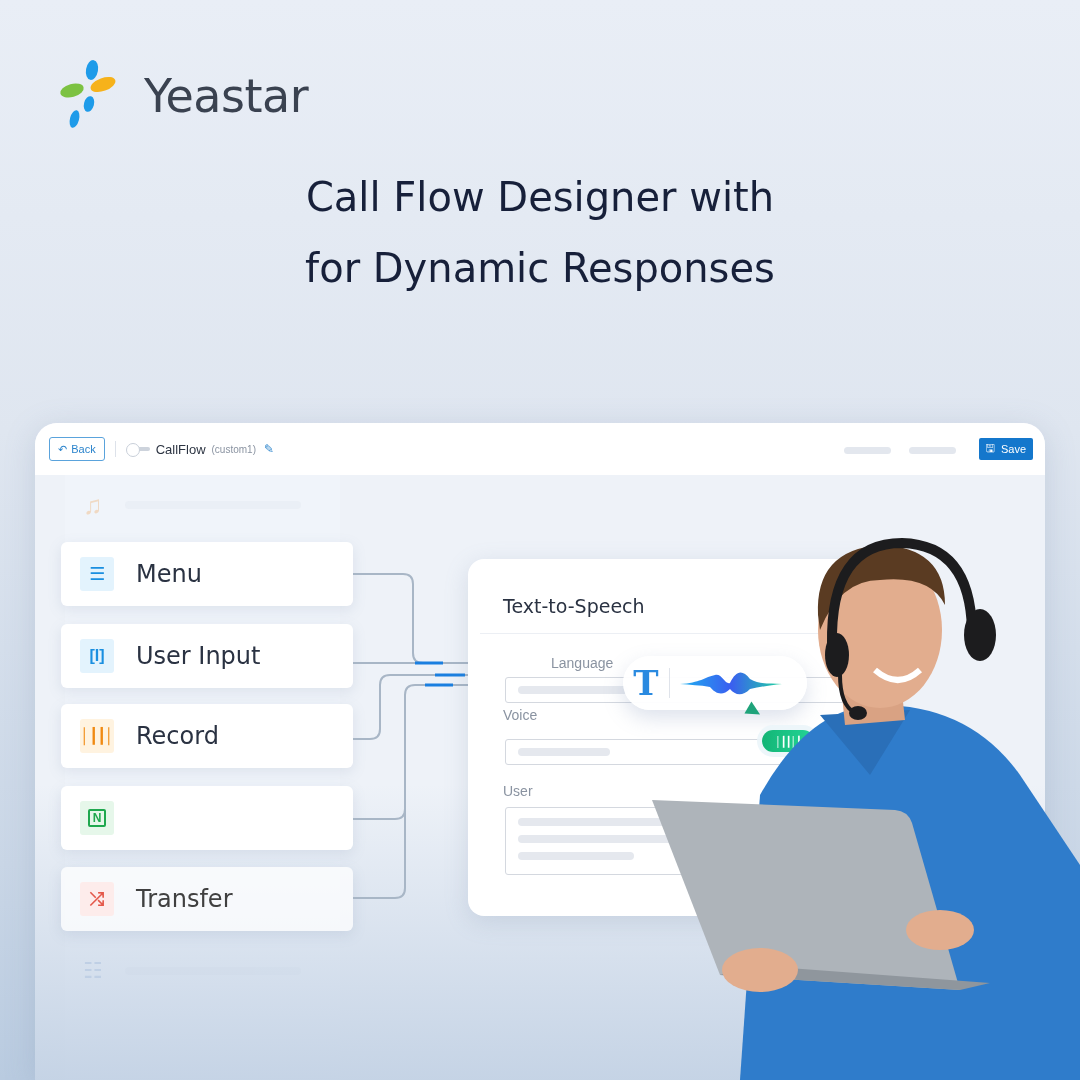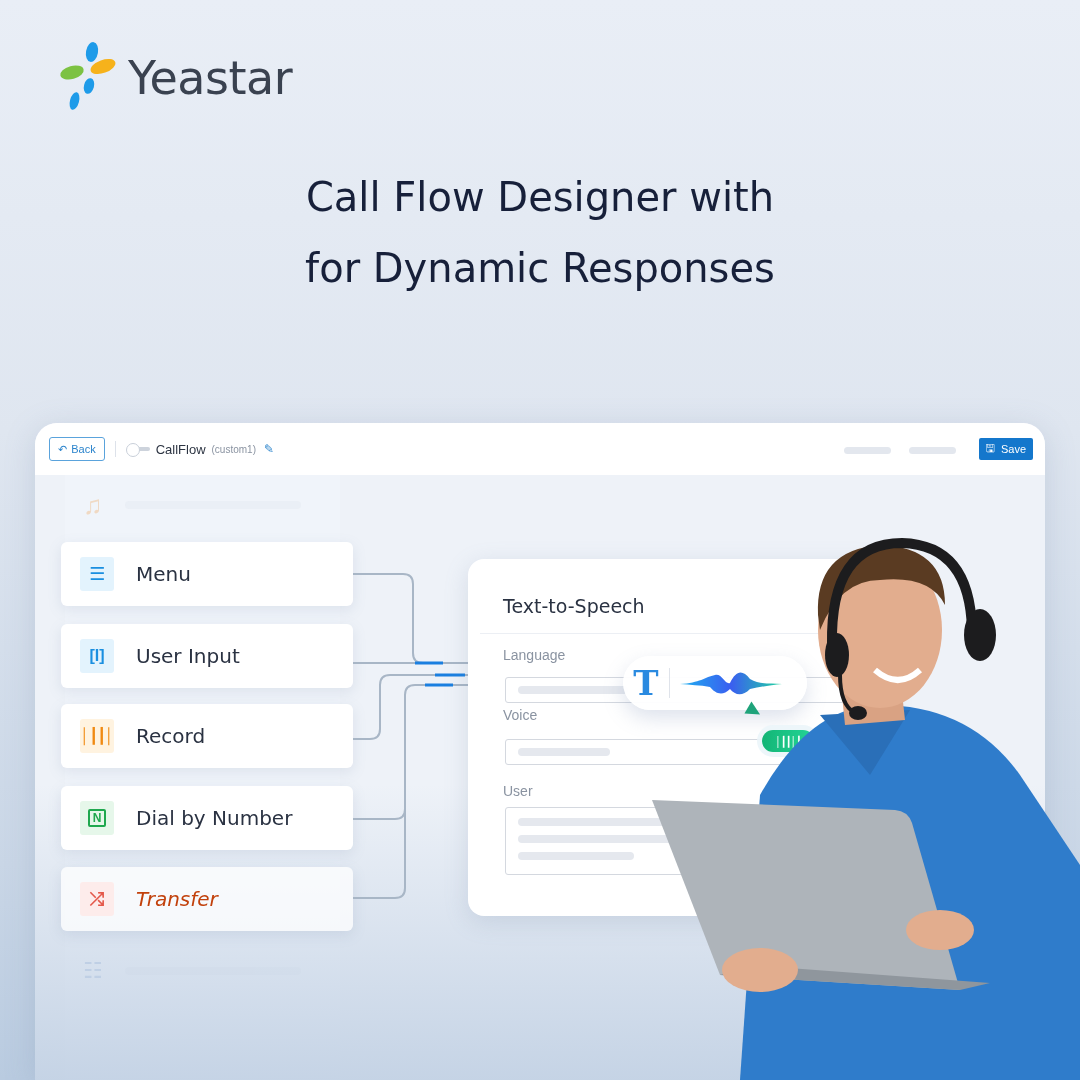--- a/index.html
+++ b/index.html
@@ -4,21 +4,21 @@
 <style>
   * { box-sizing: border-box; margin: 0; padding: 0; }
   html, body { width: 1080px; height: 1080px; overflow: hidden; }
   body {
     position: relative;
     font-family: "Liberation Sans", "DejaVu Sans", sans-serif;
     background: linear-gradient(180deg, #e9eef6 0%, #dfe6f0 40%, #c9d6e6 80%, #b9cbe0 100%);
     color: #1a2333;
   }
   
-  .logo { position: absolute; left: 60px; top: 42px; display: flex; align-items: center; gap: 8px; }
+  .logo { position: absolute; left: 60px; top: 60px; display: flex; align-items: center; gap: 24px; }
   .logo-mark { position: relative; width: 60px; height: 72px; }
   .logo-mark span { position: absolute; border-radius: 50%; }
   .dot-b1 { width: 12px; height: 20px; left: 26px; top: 0; background: #1e9be9; transform: rotate(10deg); }
   .dot-g  { width: 24px; height: 13px; left: 0; top: 24px; background: #7cc242; transform: rotate(-15deg); }
   .dot-y  { width: 26px; height: 13px; left: 30px; top: 18px; background: #f6b21b; transform: rotate(-20deg); }
   .dot-b2 { width: 10px; height: 16px; left: 24px; top: 36px; background: #1e9be9; transform: rotate(15deg); }
   .dot-b3 { width: 9px; height: 18px; left: 10px; top: 50px; background: #1e9be9; transform: rotate(15deg); }
   .logo-text { font-size: 46px; color: #3a4250; letter-spacing: -0.5px; font-family: "DejaVu Sans", sans-serif; }
 
   
@@ -50,22 +50,22 @@
   
   .sidebar { position: absolute; left: 30px; top: 52px; width: 275px; bottom: 0; background: rgba(240,244,250,0.8); }
   .ghost-item { position: absolute; left: 0; width: 275px; height: 60px; display: flex; align-items: center; padding-left: 18px; opacity: 0.35; }
   .ghost-bar { height: 8px; width: 176px; background: #dfe5ee; border-radius: 4px; margin-left: 22px; }
   .node {
     position: absolute; left: 26px; width: 292px; height: 64px; background: #fff; border-radius: 6px;
     box-shadow: 0 4px 14px rgba(110,130,160,0.15); display: flex; align-items: center; padding-left: 19px; z-index: 3;
   }
   .node.dim { background: rgba(255,255,255,0.75); }
   .node-icon { width: 34px; height: 34px; border-radius: 3px; display: flex; align-items: center; justify-content: center; font-size: 18px; font-weight: bold; }
-  .node-label { margin-left: 22px; font-size: 20px; color: #2a3242; font-family: "DejaVu Sans", sans-serif; }
-  .node.dim .node-label { color: #c2410c; font-style: italic; }
+  .node-label { margin-left: 22px; font-size: 24px; color: #2a3242; font-family: "DejaVu Sans", sans-serif; }
+  .node.dim .node-label { color: #404040; }
 
   
   .connectors { position: absolute; left: 0; top: 0; width: 1010px; height: 657px; z-index: 3; pointer-events: none; }
 
   
   .tts { position: absolute; left: 433px; top: 136px; width: 420px; height: 357px; background: #fff; border-radius: 16px; box-shadow: 0 6px 24px rgba(110,130,160,0.2); z-index: 3; }
   .tts-title { position: absolute; left: 35px; top: 36px; font-size: 19px; color: #2a3242; font-family: "DejaVu Sans", sans-serif; }
   .tts-div { position: absolute; left: 12px; right: 0; top: 74px; height: 1px; background: #eceff4; }
   .tts-lbl { position: absolute; left: 35px; font-size: 14px; color: #8a93a1; }
   .tts-field { position: absolute; left: 37px; width: 340px; height: 26px; border: 1px solid #d4d8df; border-radius: 3px; }
@@ -141,21 +141,20 @@
     <span class="node-label">User Input</span>
   </div>
   <div class="node" style="top:281px;">
     <div class="node-icon" style="background:#fff3e0;color:#f08a12;font-size:15px;letter-spacing:-1px;">│┃┃│</div>
     <span class="node-label">Record</span>
   </div>
   <div class="node" style="top:363px;">
     <div class="node-icon" style="background:#e6f7ea;color:#1fa84e;">
         <span style="border:2px solid #1fa84e;border-radius:2px;font-size:12px;padding:0 3px;">N</span>
       </div>
-    <span class="node-label">Dial by Number</span>
   </div>
   <div class="node dim" style="top:444px;">
     <div class="node-icon" style="background:#fdeceb;color:#e4584a;">⤮</div>
     <span class="node-label">Transfer</span>
   </div>
 
   <svg class="connectors" viewBox="0 0 1010 657">
     <g fill="none" stroke="#a8b6c6" stroke-width="2">
       <path d="M318 151 H368 q10 0 10 10 V230 q0 10 10 10 H433"></path>
       <path d="M318 240 H388"></path>
@@ -166,21 +165,21 @@
     <g stroke-width="3">
       <line x1="380" y1="240" x2="408" y2="240" stroke="#1a7fe0"></line>
       <line x1="400" y1="252" x2="430" y2="252" stroke="#1a7fe0"></line>
       <line x1="390" y1="262" x2="418" y2="262" stroke="#1a7fe0"></line>
     </g>
   </svg>
 
   <div class="tts">
     <div class="tts-title">Text-to-Speech</div>
     <div class="tts-div"></div>
-    <div class="tts-lbl" style="top:88px;">Language</div>
+    <div class="tts-lbl" style="top:96px;margin-left:48px;">Language</div>
     <div class="tts-field" style="top:118px;">
         <div class="bar" style="width:110px;"></div>
       </div>
     <div class="tts-lbl" style="top:148px;">Voice</div>
     <div class="tts-field" style="top:180px;">
         <div class="bar" style="width:92px;"></div>
       </div>
     <div class="tts-lbl" style="top:224px;">User</div>
     <div class="tts-area">
       <div class="bar" style="top:10px;width:200px;"></div>

